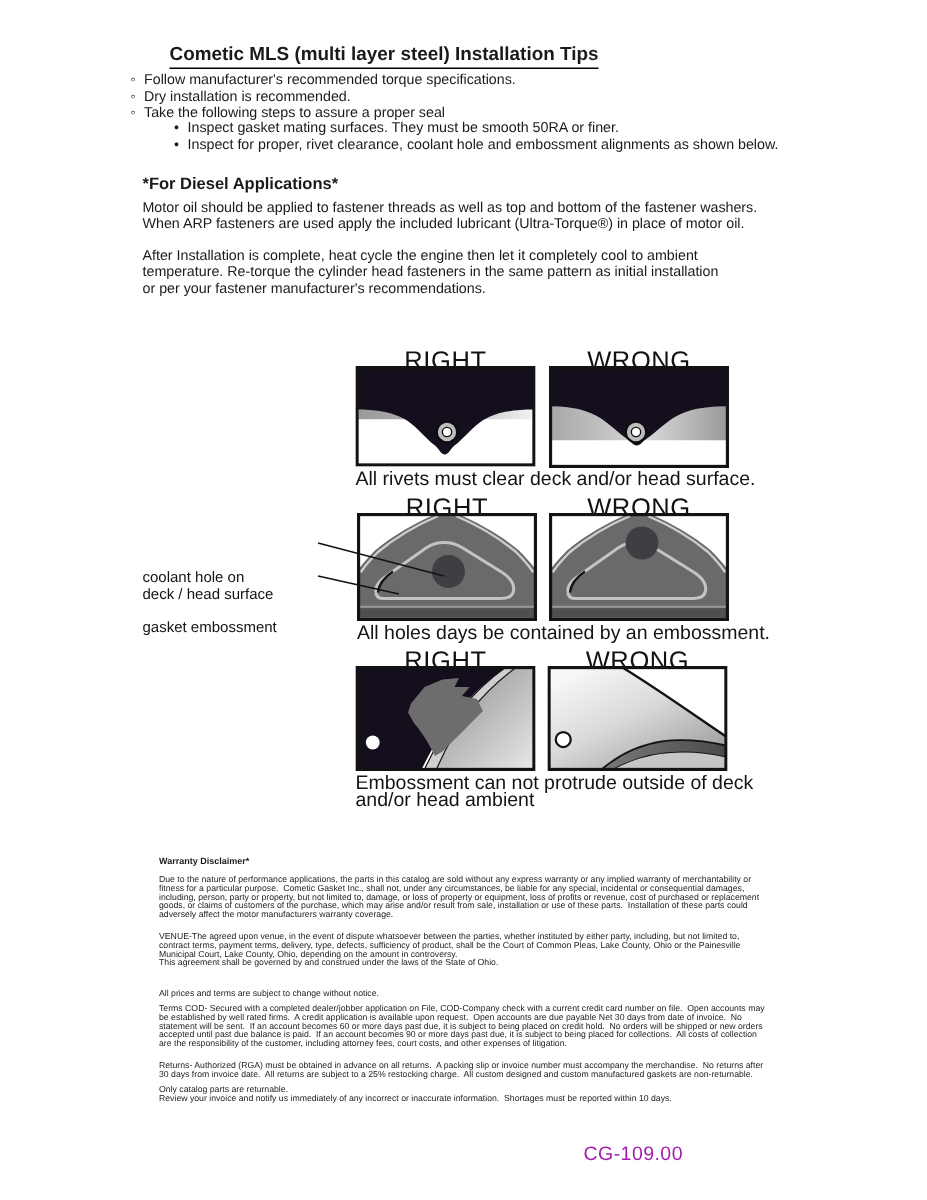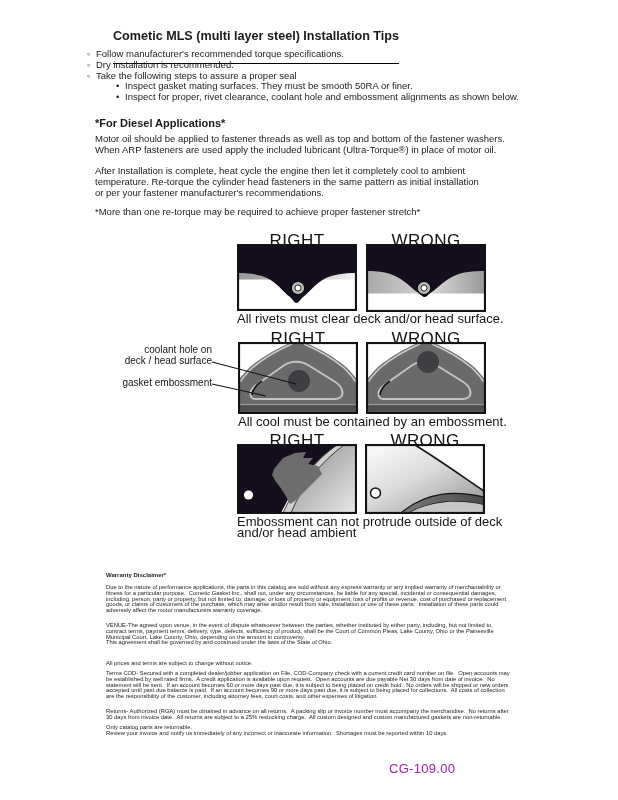--- a/index.html
+++ b/index.html
@@ -4,40 +4,40 @@
 <style>
   html,body{margin:0;padding:0;background:#ffffff;}
   .page{
     position:relative;width:618px;height:800px;background:#ffffff;overflow:hidden;
     font-family:"Liberation Sans", sans-serif;color:#1a1a1a;
   }
   .abs{position:absolute;}
   
   .title{
     left:113px;top:29px;font-size:12.6px;font-weight:bold;
-    border-bottom:1.6px solid #000;padding-bottom:20px;white-space:nowrap;
+    border-bottom:1.6px solid #000;padding-bottom:2px;white-space:nowrap;
   }
   .bullets{left:87px;top:49px;width:460px;font-size:9.5px;line-height:10.8px;}
   .b-row{display:flex;align-items:baseline;}
   .b-mark{width:9px;flex:0 0 9px;font-size:9.5px;}
   .b-row.sub{padding-left:29px;}
   .h-diesel{left:95px;top:117px;font-size:11px;font-weight:bold;}
   .para{left:95px;width:448px;font-size:9.5px;line-height:10.8px;white-space:pre-wrap;}
   .p1{top:134px;} .p2{top:166px;} .p3{top:207px;}
   
   .dg-label{width:120px;text-align:center;font-size:17px;letter-spacing:.4px;color:#121212;}
   .l1r{left:237px;top:231px;} .l1w{left:366px;top:231px;}
   .l2r{left:238px;top:329px;} .l2w{left:366px;top:329px;}
   .l3r{left:237px;top:431px;} .l3w{left:365px;top:431px;}
   .pn1r{left:237px;top:244px;} .pn1w{left:366px;top:244px;}
   .pn2r{left:238px;top:342px;} .pn2w{left:366px;top:342px;}
   .pn3r{left:237px;top:444px;} .pn3w{left:365px;top:444px;}
   .cap{font-size:13px;line-height:10.5px;white-space:pre-wrap;color:#141414;}
   .cap1{left:237px;top:314px;} .cap2{left:238px;top:417px;} .cap3{left:237px;top:517px;}
-  .side-label{font-size:10px;line-height:10.6px;text-align:right;white-space:pre-wrap;width:117px;color:#141414;}
+  .side-label{font-size:10px;line-height:10.6px;white-space:pre-wrap;width:117px;color:#141414;margin-top:36px;}
   .sl1{left:95px;top:345px;} .sl2{left:95px;top:378px;}
   .leader{left:120px;top:340px;pointer-events:none;}
   
   .w{left:106px;width:424px;font-size:5.8px;line-height:5.8px;white-space:pre-wrap;color:#1c1c1c;}
   .wh{top:573px;font-weight:bold;font-size:6px;}
   .wa{top:585px;} .wb{top:623px;} .wc{top:661px;}
   .wd{top:671px;} .we{top:709px;} .wf{top:725px;}
   .footer{left:389px;top:761px;font-size:13px;color:#a21caf;letter-spacing:.3px;}
 </style>
 </head>
@@ -69,21 +69,20 @@
       <span>Inspect for proper, rivet clearance, coolant hole and embossment alignments as shown below.</span>
     </div>
   </div>
 
   <div class="abs h-diesel">*For Diesel Applications*</div>
   <div class="abs para p1">Motor oil should be applied to fastener threads as well as top and bottom of the fastener washers.
 When ARP fasteners are used apply the included lubricant (Ultra-Torque®) in place of motor oil.</div>
   <div class="abs para p2">After Installation is complete, heat cycle the engine then let it completely cool to ambient
 temperature. Re-torque the cylinder head fasteners in the same pattern as initial installation
 or per your fastener manufacturer's recommendations.</div>
-  <div class="abs para p3">*More than one re-torque may be required to achieve proper fastener stretch*</div>
 
   <div class="abs dg-label l1r">RIGHT</div>
   <div class="abs dg-label l1w">WRONG</div>
 
   <svg class="abs pn1r" width="120" height="67" viewBox="0 0 120 67">
     <defs>
       <linearGradient id="g1r" x1="0" y1="0" x2="1" y2="0">
         <stop offset="0" stop-color="#989898"></stop>
           <stop offset="0.7" stop-color="#cfcfcf"></stop>
           <stop offset="1" stop-color="#f2f2f2"></stop>
@@ -150,21 +149,21 @@
     <line x1="1" y1="62.5" x2="119" y2="62.5" stroke="#9a9a9a" stroke-width="1.2"></line>
     <rect x="1" y="63.5" width="118" height="6" fill="#4f4f4f"></rect>
     <rect x="1" y="1" width="118" height="70" fill="none" stroke="#131313" stroke-width="2.2"></rect>
   </svg>
 
   <svg class="abs leader" width="250" height="70" viewBox="0 0 250 70">
     <line x1="92" y1="22" x2="176" y2="44" stroke="#131313" stroke-width="1.1"></line>
     <line x1="92" y1="44" x2="146" y2="56" stroke="#131313" stroke-width="1.1"></line>
   </svg>
 
-  <div class="abs cap cap2">All cool must be contained by an embossment.</div>
+  <div class="abs cap cap2">All holes days be contained by an embossment.</div>
 
   <div class="abs dg-label l3r">RIGHT</div>
   <div class="abs dg-label l3w">WRONG</div>
 
   <svg class="abs pn3r" width="120" height="70" viewBox="0 0 120 70">
     <defs>
       <linearGradient id="g3r" x1="0" y1="0" x2="1" y2="1">
         <stop offset="0" stop-color="#8a8a8a"></stop>
           <stop offset="1" stop-color="#e8e8e8"></stop>
       </linearGradient>

